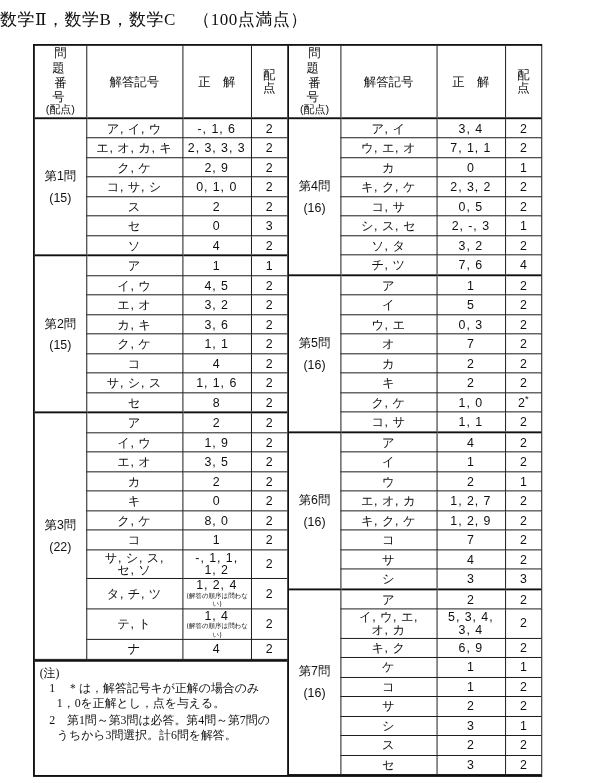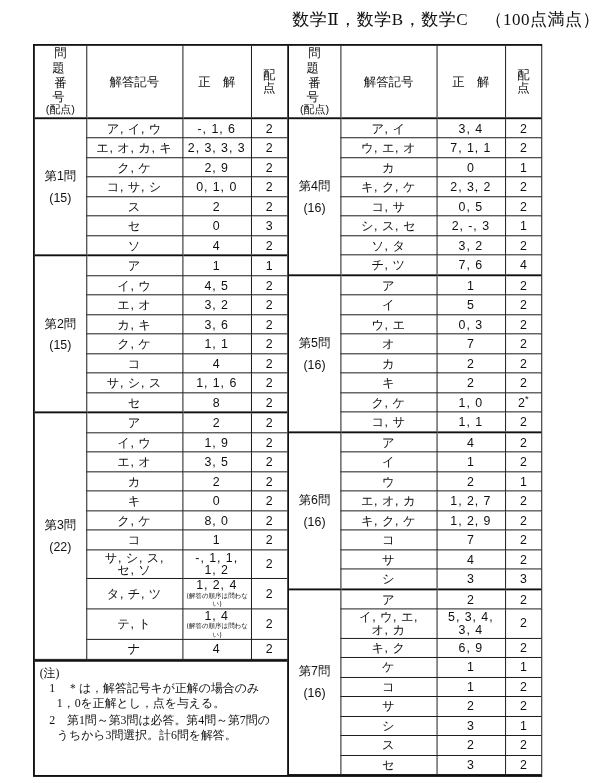--- a/index.html
+++ b/index.html
@@ -18,21 +18,21 @@
 
   #page {
     width: 600px;
     height: 783px;
     position: relative;
     box-sizing: border-box;
   }
 
   
   #title {
-    text-align: right;
+    text-align: left;
     font-size: 17px;
     letter-spacing: 0.5px;
     padding-top: 8px;
     padding-bottom: 7px;
     font-family: "Liberation Serif", "DejaVu Serif", serif;
     white-space: pre;
   }
 
   
   #tables {

